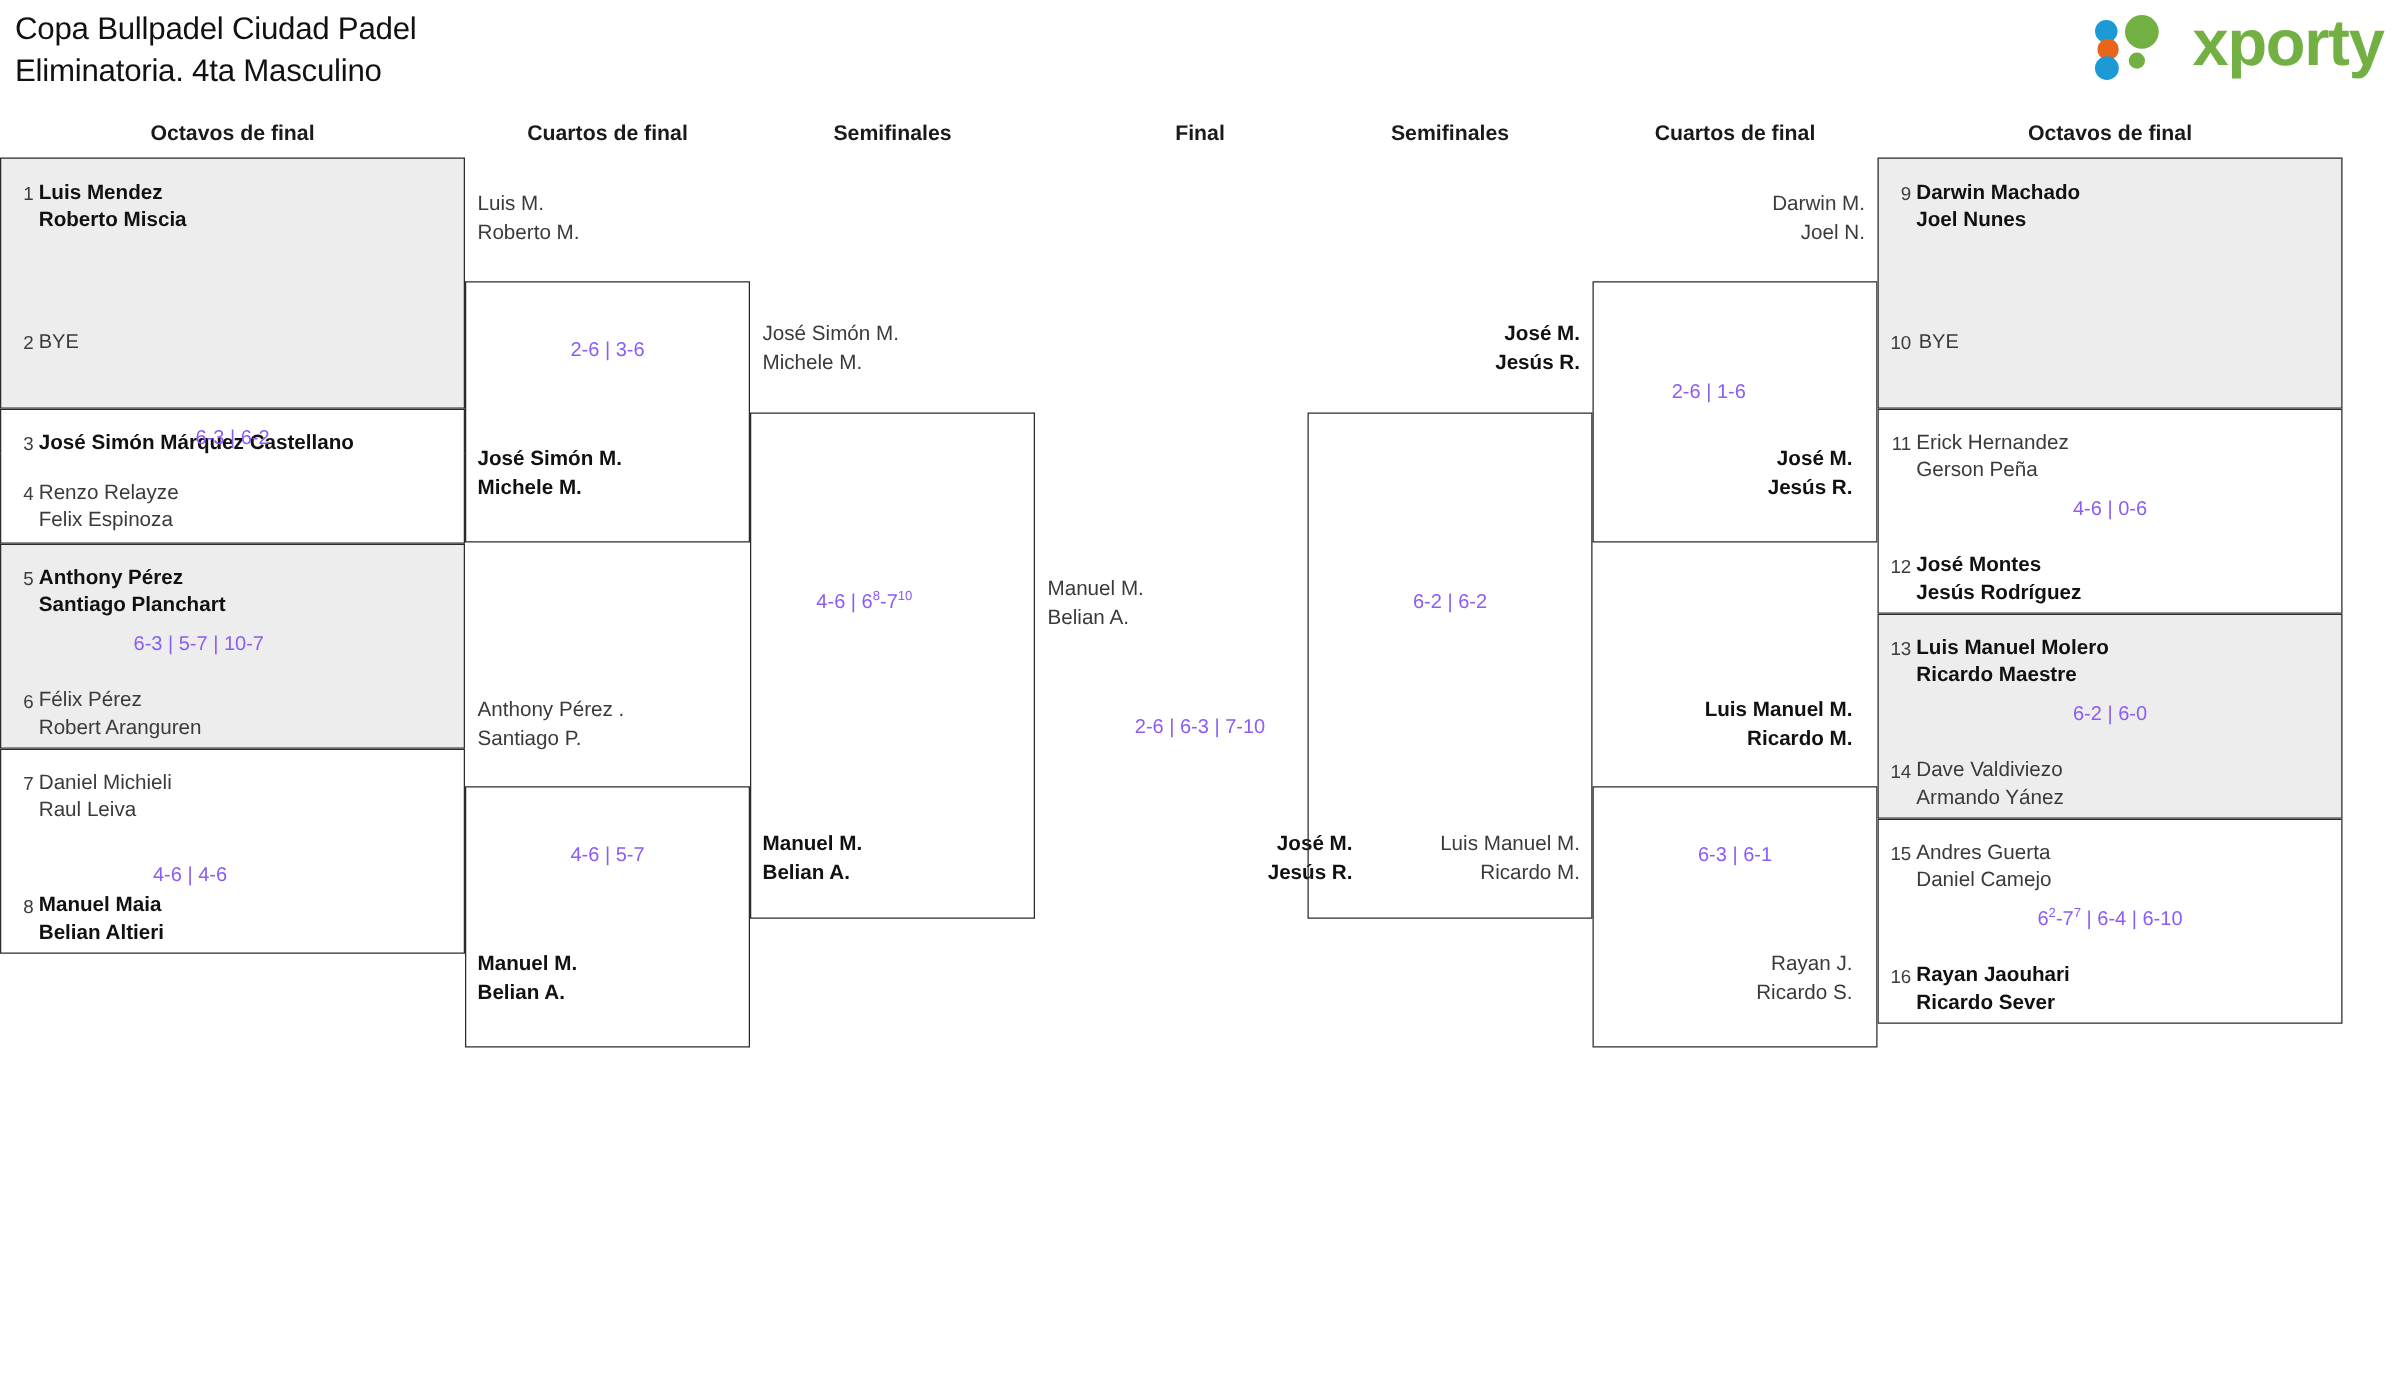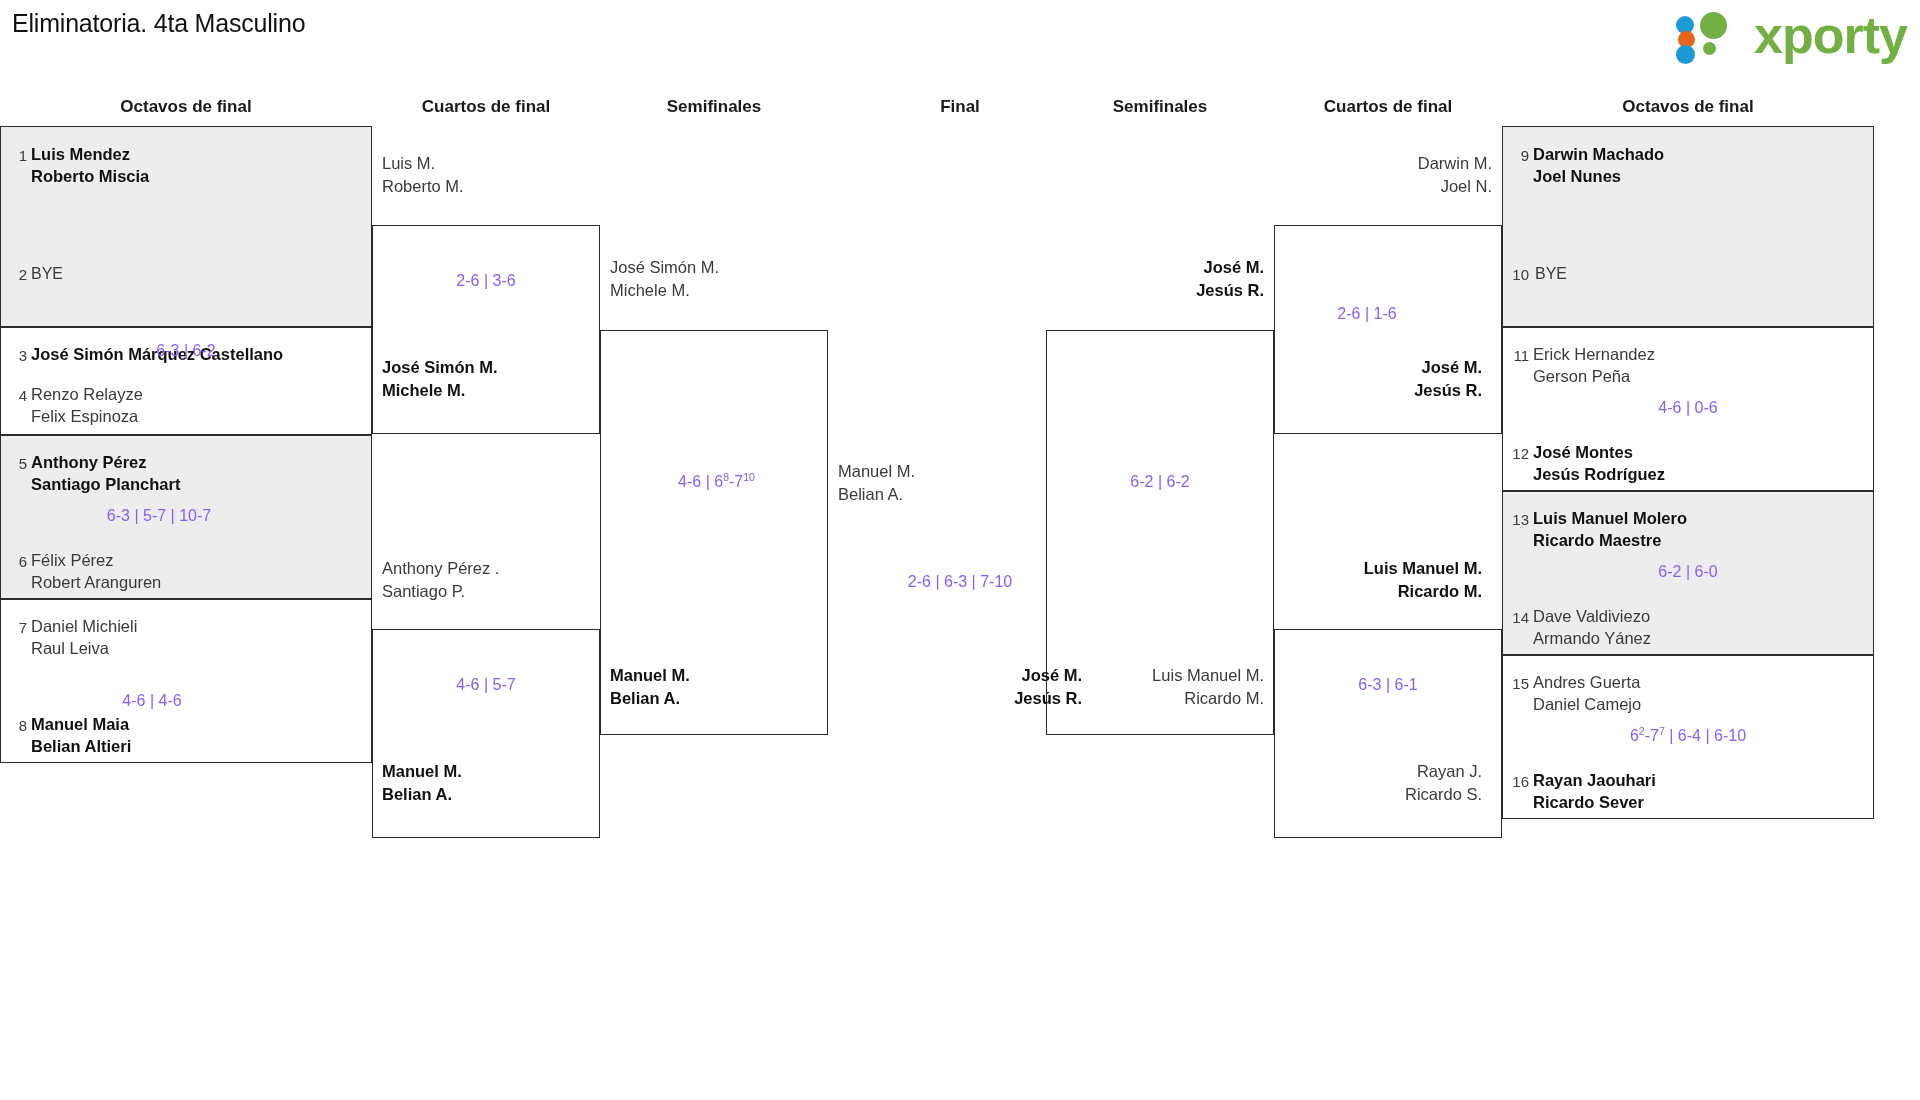--- a/index.html
+++ b/index.html
@@ -57,20 +57,21 @@
   .score sup { font-size: 10.5px; vertical-align: super; line-height: 0; }
 
   .bye { position: absolute; font-size: 16px; line-height: 20px; color: #3a3a3a; }
 </style>
 </head>
 <body>
 
 <div id="root">
 
   <div class="title-block">
+    <div class="title-line">Copa Bullpadel Ciudad Padel</div>
     <div class="title-line">Eliminatoria. 4ta Masculino</div>
   </div>
 
   <div class="logo">
     <div class="logo-dots">
       <span class="dot" style="left:0px;  top:4px;  width:18px; height:18px; background:#1b9ad6;"></span>
       <span class="dot" style="left:2px;  top:19px; width:17px; height:17px; background:#e8661a;"></span>
       <span class="dot" style="left:0px;  top:33px; width:19px; height:19px; background:#1b9ad6;"></span>
       <span class="dot" style="left:24px; top:0px;  width:27px; height:27px; background:#72b043;"></span>
       <span class="dot" style="left:27px; top:30px; width:13px; height:13px; background:#72b043;"></span>
@@ -139,21 +140,21 @@
 
   <div class="box" style="left:372px; top:629px; width:228px; height:209px;"></div>
   <div class="score" style="left:372px; top:675px; width:228px;">4-6 | 5-7</div>
   <div class="team win" style="left:382px; top:760px;">Manuel M.</div>
   <div class="team win" style="left:382px; top:783px;">Belian A.</div>
 
   <div class="team" style="left:610px; top:256px;">José Simón M.</div>
   <div class="team" style="left:610px; top:279px;">Michele M.</div>
 
   <div class="box" style="left:600px; top:330px; width:228px; height:405px;"></div>
-  <div class="score" style="left:604px; top:472px; width:225px;">4-6 | 6<sup>8</sup>-7<sup>10</sup></div>
+  <div class="score" style="left:579px; top:472px; width:225px;">4-6 | 6<sup>8</sup>-7<sup>10</sup></div>
   <div class="team win" style="left:610px; top:664px;">Manuel M.</div>
   <div class="team win" style="left:610px; top:687px;">Belian A.</div>
 
   <div class="team" style="left:838px; top:460px;">Manuel M.</div>
   <div class="team" style="left:838px; top:483px;">Belian A.</div>
 
   <div class="score" style="left:828px; top:572px; width:264px;">2-6 | 6-3 | 7-10</div>
 
   <div class="team win right" style="left:828px; top:664px; width:254px;">José M.</div>
   <div class="team win right" style="left:828px; top:687px; width:254px;">Jesús R.</div>

